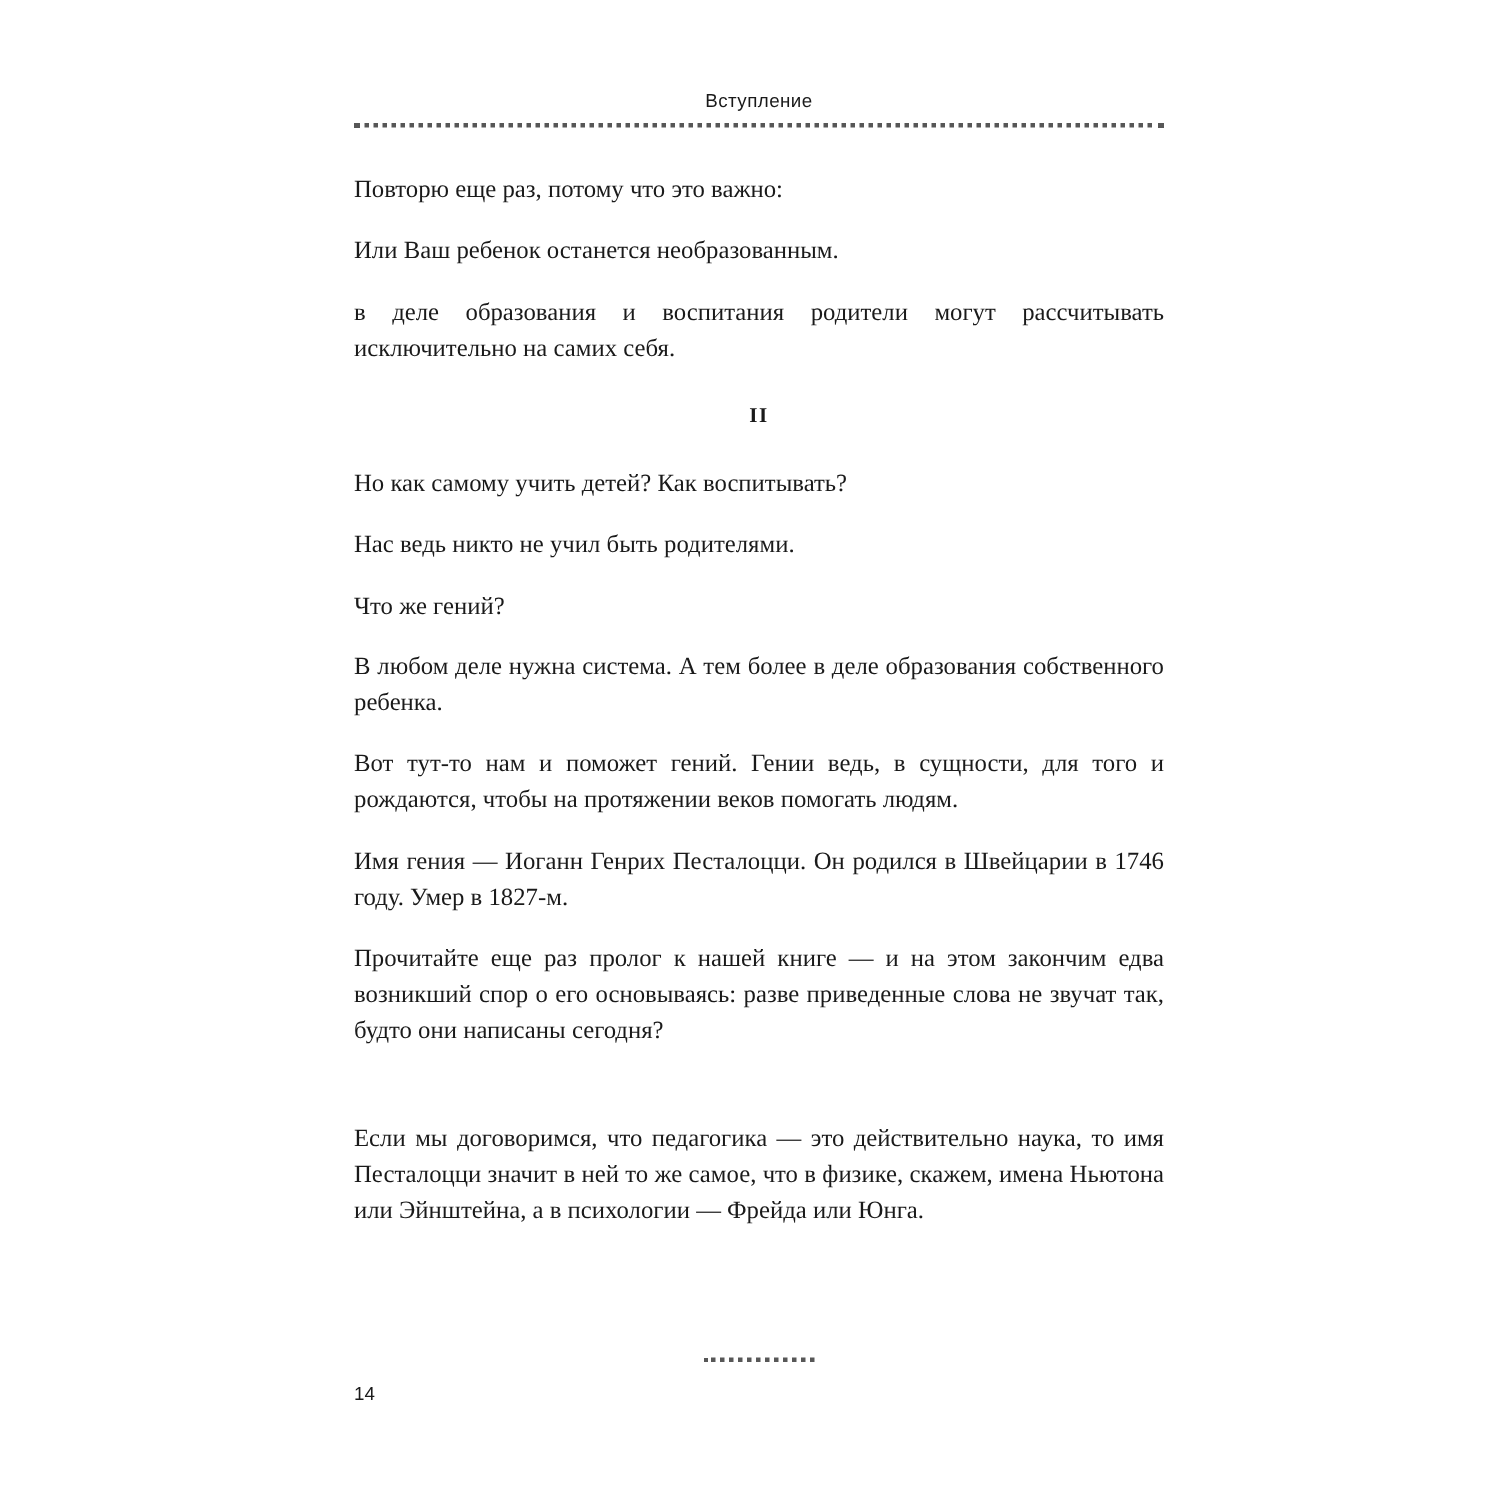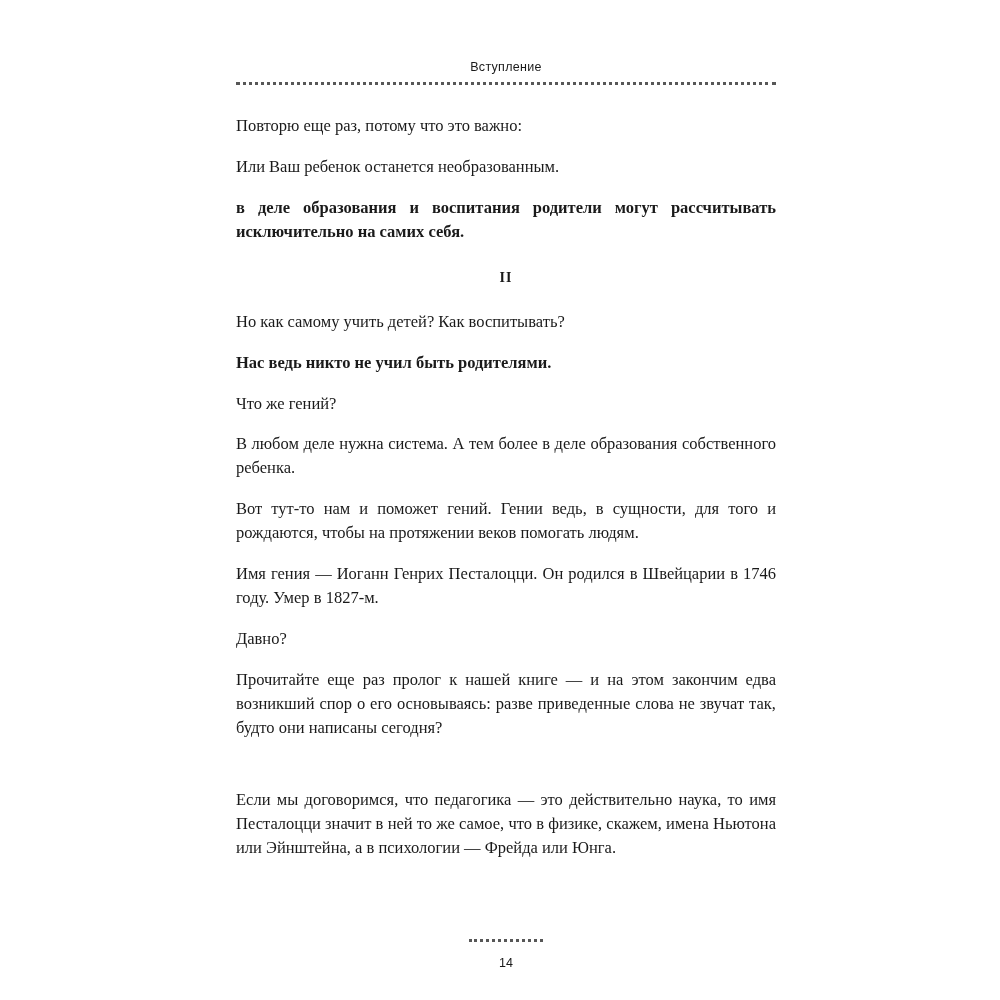--- a/index.html
+++ b/index.html
@@ -39,36 +39,36 @@
   }
   p.para {
     font-size: 16.5px;
     line-height: 1.45;
     text-align: justify;
     margin: 0 0 17px 0;
     hyphens: manual;
   }
   p.para:last-child { margin-bottom: 0; margin-top: 48px; }
   p.bold {
-    font-weight: bold;
+    font-weight: normal;
   }
   .section-number {
     text-align: center;
     font-weight: bold;
     font-size: 14px;
     font-family: "Liberation Serif", serif;
     margin: 26px 0 24px 0;
     letter-spacing: 1px;
   }
   .footer {
     position: absolute;
     left: 236px;
-    top: 939px;
+    top: 905px;
     width: 540px;
-    text-align: center;
+    text-align: left;
   }
   .footer-dots {
     width: 74px;
     height: 0;
     border-top: 3px dotted #3a3a3a;
     margin: 0 auto 14px auto;
     opacity: 0.85;
   }
   .page-number {
     font-family: "Liberation Sans", sans-serif;
@@ -91,21 +91,20 @@
     <p class="para bold">в деле образования и воспитания родители могут рассчитывать исключительно на самих себя.</p>
 
     <div class="section-number">II</div>
 
     <p class="para">Но как самому учить детей? Как воспитывать?</p>
     <p class="para bold">Нас ведь никто не учил быть родителями.</p>
     <p class="para">Что же гений?</p>
     <p class="para">В любом деле нужна система. А тем более в деле образования соб­ственного ребенка.</p>
     <p class="para">Вот тут-то нам и поможет гений. Гении ведь, в сущности, для того и рождаются, чтобы на протяжении веков помогать людям.</p>
     <p class="para">Имя гения — Иоганн Генрих Песталоцци. Он родился в Швейцарии в 1746 году. Умер в 1827-м.</p>
-    <p class="para">Давно?</p>
     <p class="para">Прочитайте еще раз пролог к нашей книге — и на этом закончим едва возникший спор о его основываясь: разве приведенные слова не звучат так, будто они написаны сегодня?</p>
     <p class="para">Если мы договоримся, что педагогика — это действительно наука, то имя Песталоцци значит в ней то же самое, что в физике, скажем, имена Ньютона или Эйнштейна, а в психологии — Фрейда или Юнга.</p>
 
   </div>
 
   <div class="footer">
     <div class="footer-dots"></div>
     <div class="page-number">14</div>
   </div>
 

